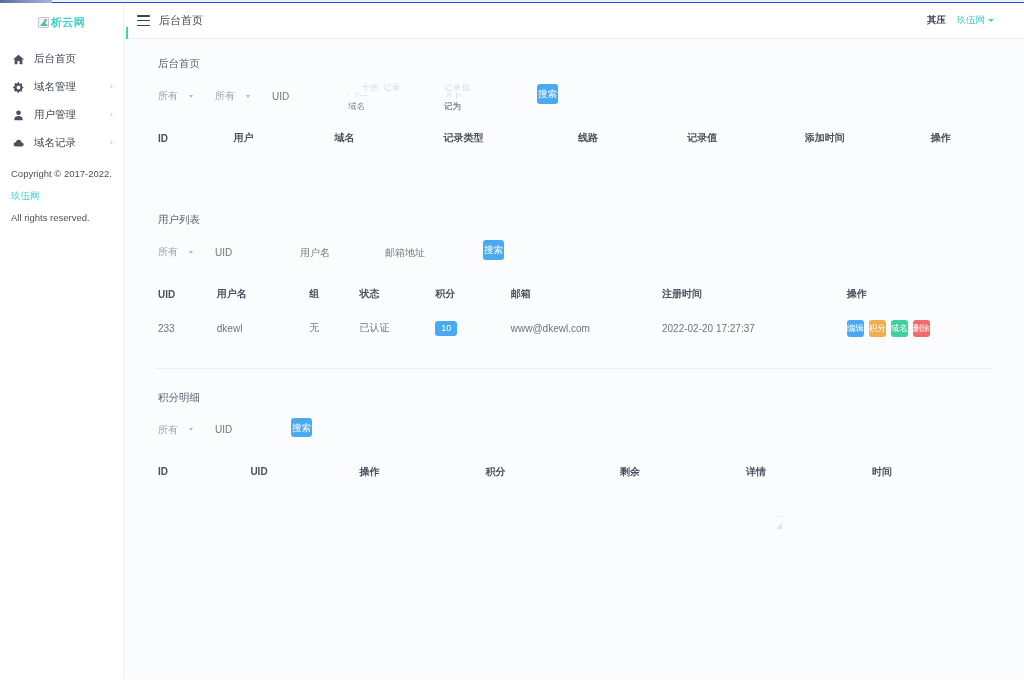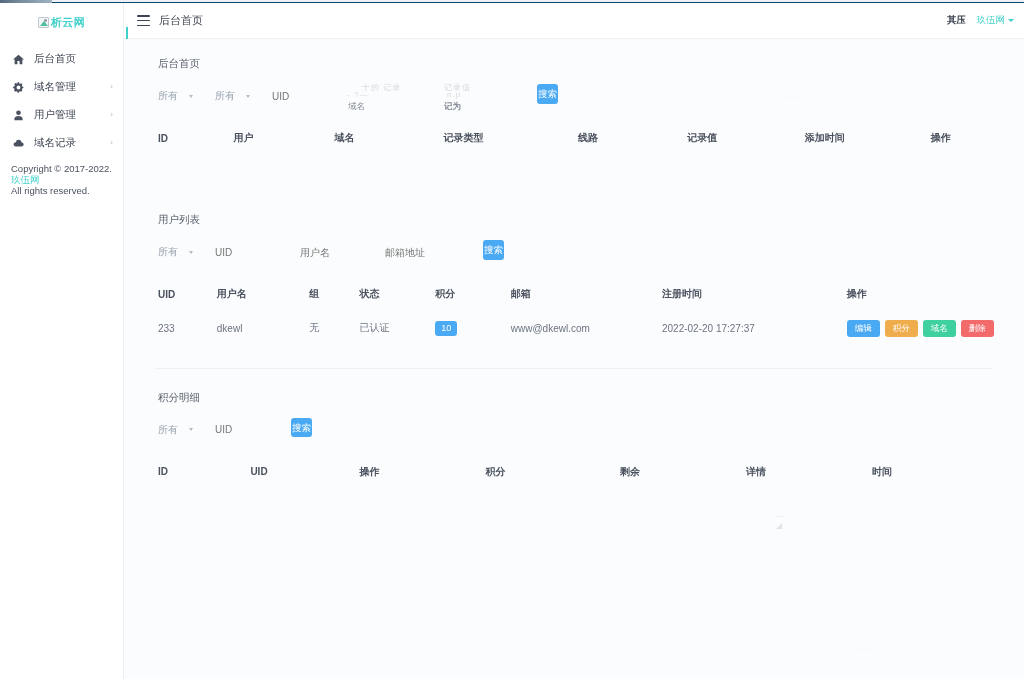--- a/index.html
+++ b/index.html
@@ -5,21 +5,21 @@
   * { box-sizing: border-box; margin: 0; padding: 0; }
   html, body {
     width: 1024px; height: 681px;
     font-family: "Liberation Sans", "DejaVu Sans", sans-serif;
     background: #ffffff;
     overflow: hidden;
   }
   #app {
     position: relative;
     width: 1024px; height: 542px;
-    background: #0c4a6e;
+    background: #1d4ed8;
     border-bottom: 2px solid #8d97a5;
   }
 
   
   .top-artifact {
     position: absolute; left: 0; top: 0; width: 52px; height: 3px;
     background: linear-gradient(90deg,#6b7483 0%,#9aa3b0 40%,#cfd5dd 100%);
     opacity: .75;
   }
   .top-artifact2 {
@@ -73,21 +73,21 @@
   .nav-label {
     font-size: 10.5px; color: #3d4451; margin-left: 8px; flex: 1;
     white-space: nowrap;
   }
   .nav-chev {
     font-size: 8px; color: #b3bac3; line-height: 1;
   }
 
   .footer-copy {
     position: absolute; left: 11px; top: 160px;
-    font-size: 9.5px; color: #4a515e; line-height: 11px;
+    font-size: 9.5px; color: #4a515e; line-height: 22px;
   }
   .footer-copy .teal { color: #3fd0c9; }
 
   
   .header {
     position: absolute; left: 124px; top: 3px;
     width: 900px; height: 36px;
     background: #ffffff;
     border-bottom: 1px solid #eef1f4;
     display: flex; align-items: center;
@@ -95,21 +95,21 @@
   .hamburger {
     width: 13px; height: 11px; margin-left: 13px; cursor: pointer;
     display: flex; flex-direction: column; justify-content: space-between;
   }
   .hamburger i { display: block; height: 1.5px; background: #3d4451; border-radius: 1px; }
   .header-title {
     font-size: 11px; color: #3d4451; margin-left: 9px; white-space: nowrap;
   }
   .header-right {
     margin-left: auto; display: flex; align-items: center;
-    padding-right: 10px; gap: 11px;
+    padding-right: 30px; gap: 11px;
   }
   .hdr-link {
     font-size: 9.5px; color: #3d4451; font-weight: 700; cursor: pointer;
     letter-spacing: -.3px;
   }
   .hdr-user {
     font-size: 9.5px; color: #3fd0c9; cursor: pointer;
     display: flex; align-items: center; gap: 3px;
   }
   .caret-dn {
@@ -186,21 +186,21 @@
   }
 
   .badge-pts {
     display: inline-block; background: #49a9f3; color: #fff;
     font-size: 9px; border-radius: 3px; padding: 3px 6px; line-height: 1;
     cursor: pointer;
   }
   .ops { display: flex; gap: 5px; }
   .op-btn {
     border: none; border-radius: 3px; color: #fff; font-size: 8.5px;
-    padding: 4px 8px; cursor: pointer; font-family: inherit; line-height: 1;
+    padding: 4px 0; cursor: pointer; font-family: inherit; line-height: 1;
     white-space: nowrap;
   }
 
   
   .bottom-mark {
     position: absolute; color: #c8ced6; font-size: 8px;
     opacity: .5; pointer-events: none;
   }
 </style>
 </head>

